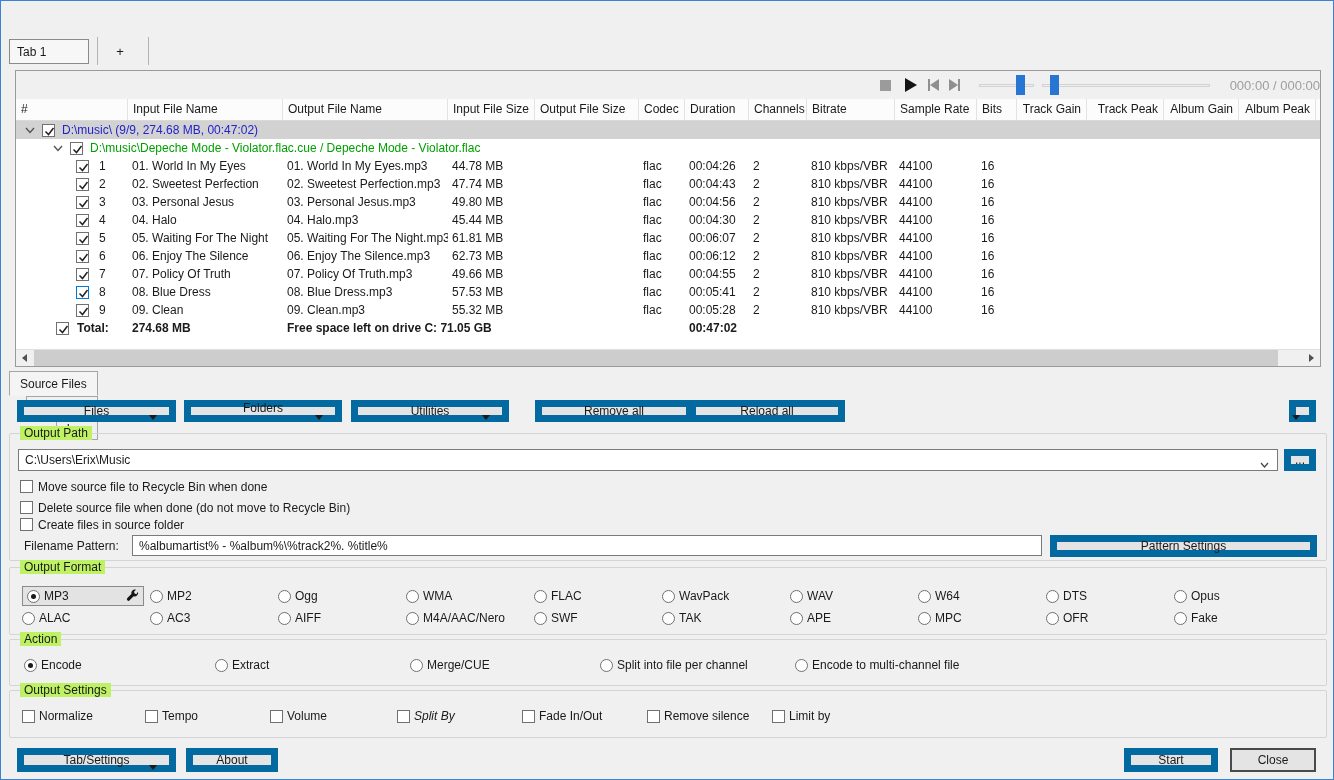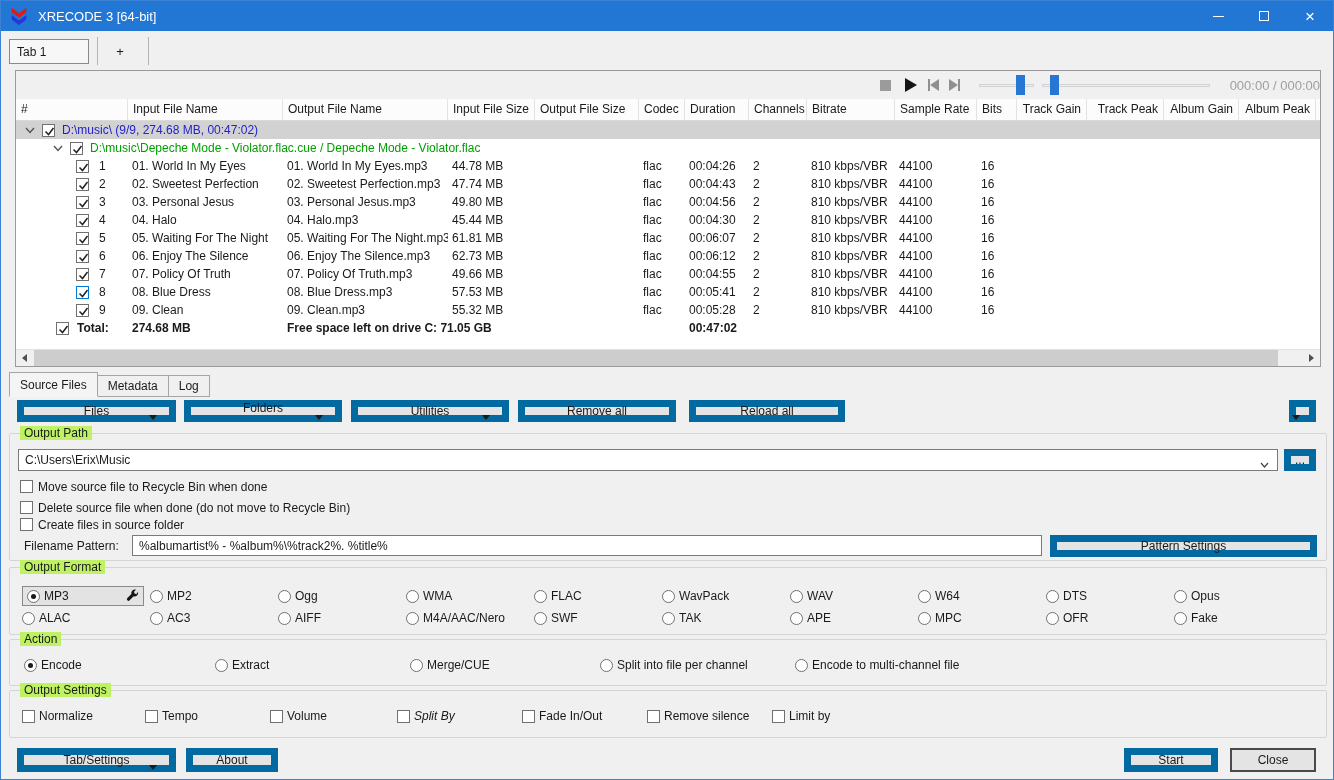--- a/index.html
+++ b/index.html
@@ -54,21 +54,21 @@
   .cb svg { position:absolute; left:0; top:0; }
   .totalrow { font-weight:bold; }
   #hscroll { height:17px; background:#f0f0f0; border-top:1px solid #e0e0e0; position:relative; flex:none; }
   .sarrow { position:absolute; top:0; width:17px; height:16px; display:flex; align-items:center; justify-content:center; }
   .sarrow.left { left:0; } .sarrow.right { right:0; }
   .satri-l { width:0; height:0; border-right:5px solid #505050; border-top:4px solid transparent; border-bottom:4px solid transparent; }
   .satri-r { width:0; height:0; border-left:5px solid #505050; border-top:4px solid transparent; border-bottom:4px solid transparent; }
   .sthumb { position:absolute; top:0; left:18px; right:42px; height:16px; background:#cdcdcd; }
 
   
-  #viewtabs { position:absolute; left:8px; top:370px; height:26px; display:flex; align-items:flex-end; }
+  #viewtabs { position:absolute; left:8px; top:370px; height:26px; display:flex; align-items:flex-end;flex-direction:column; }
   .vtab { border:1px solid #a5a5a5; background:#f0f0f0; height:22px; line-height:20px; padding:0 10px; margin-right:-1px; }
   .vtab.active { height:25px; line-height:24px; background:#f4f4f4; border-bottom:1px solid #f4f4f4; z-index:2; }
 
   
   .btn { position:absolute; background:#e4e4e4; border:7px solid #0369a1; display:flex; align-items:center; justify-content:center; font-size:12px; cursor:default; }
   .btn .ddarrow { position:absolute; right:12px; top:8px; width:0; height:0; border-top:5px solid #1a1a1a; border-left:4px solid transparent; border-right:4px solid transparent; }
 
   
   .gbox { position:absolute; left:8px; width:1318px; border:1px solid #d4d4d6; border-radius:2px; }
   .legend { position:absolute; top:-8px; left:10px; background:#bef264; padding:0 4px; font-size:12px; }
@@ -91,40 +91,20 @@
   #settingsrow { position:absolute; left:12px; display:flex; align-items:center; }
 
   
   .defbtn { border:2px solid #4a4a4a; }
 </style>
 </head>
 <body>
 
 <div class="win">
 
-  <div id="titlebar">
-    <span class="appicon">
-      <svg width="20" height="20" viewBox="0 0 22 22">
-        <polygon points="3,2 11,8 19,2 19,7 11,13 3,7" fill="#e01818"></polygon>
-        <polygon points="3,10 11,16 19,10 19,15 11,21 3,15" fill="#2238d8"></polygon>
-      </svg>
-    </span>
-    <span class="title">XRECODE 3 [64-bit]</span>
-    <div class="wctrls">
-      <div class="wbtn">
-          <div class="minglyph"></div>
-        </div>
-      <div class="wbtn">
-          <div class="maxglyph"></div>
-        </div>
-      <div class="wbtn">
-          <span class="xglyph"></span>
-        </div>
-    </div>
-  </div>
 
   <div id="tabstrip">
     <div class="toptab">
         <span>Tab 1</span>
       </div>
     <div class="tsep" style="left:96px"></div>
     <div class="addtab">+</div>
     <div class="tsep" style="left:147px"></div>
   </div>
 
@@ -464,21 +444,21 @@
         <span class="ddarrow"></span>
       </div>
       <div class="btn" style="left: 183px; top: 399px; width: 158px; height: 22px; align-items: flex-end;">
         <span>Folders</span>
         <span class="ddarrow"></span>
       </div>
       <div class="btn" style="left: 350px; top: 399px; width: 158px; height: 22px;">
         <span>Utilities</span>
         <span class="ddarrow"></span>
       </div>
-      <div class="btn" style="left: 517px; top: 399px; width: 158px; height: 22px;">
+      <div class="btn" style="left: 534px; top: 399px; width: 158px; height: 22px;">
         <span>Remove all</span>
       </div>
       <div class="btn" style="left: 688px; top: 399px; width: 156px; height: 22px;">
         <span>Reload all</span>
       </div>
       <div class="btn" style="left: 1288px; top: 399px; width: 27px; height: 22px;">
         <span class="ddarrow" style="right: 9px;"></span>
       </div>
     </div>
 

